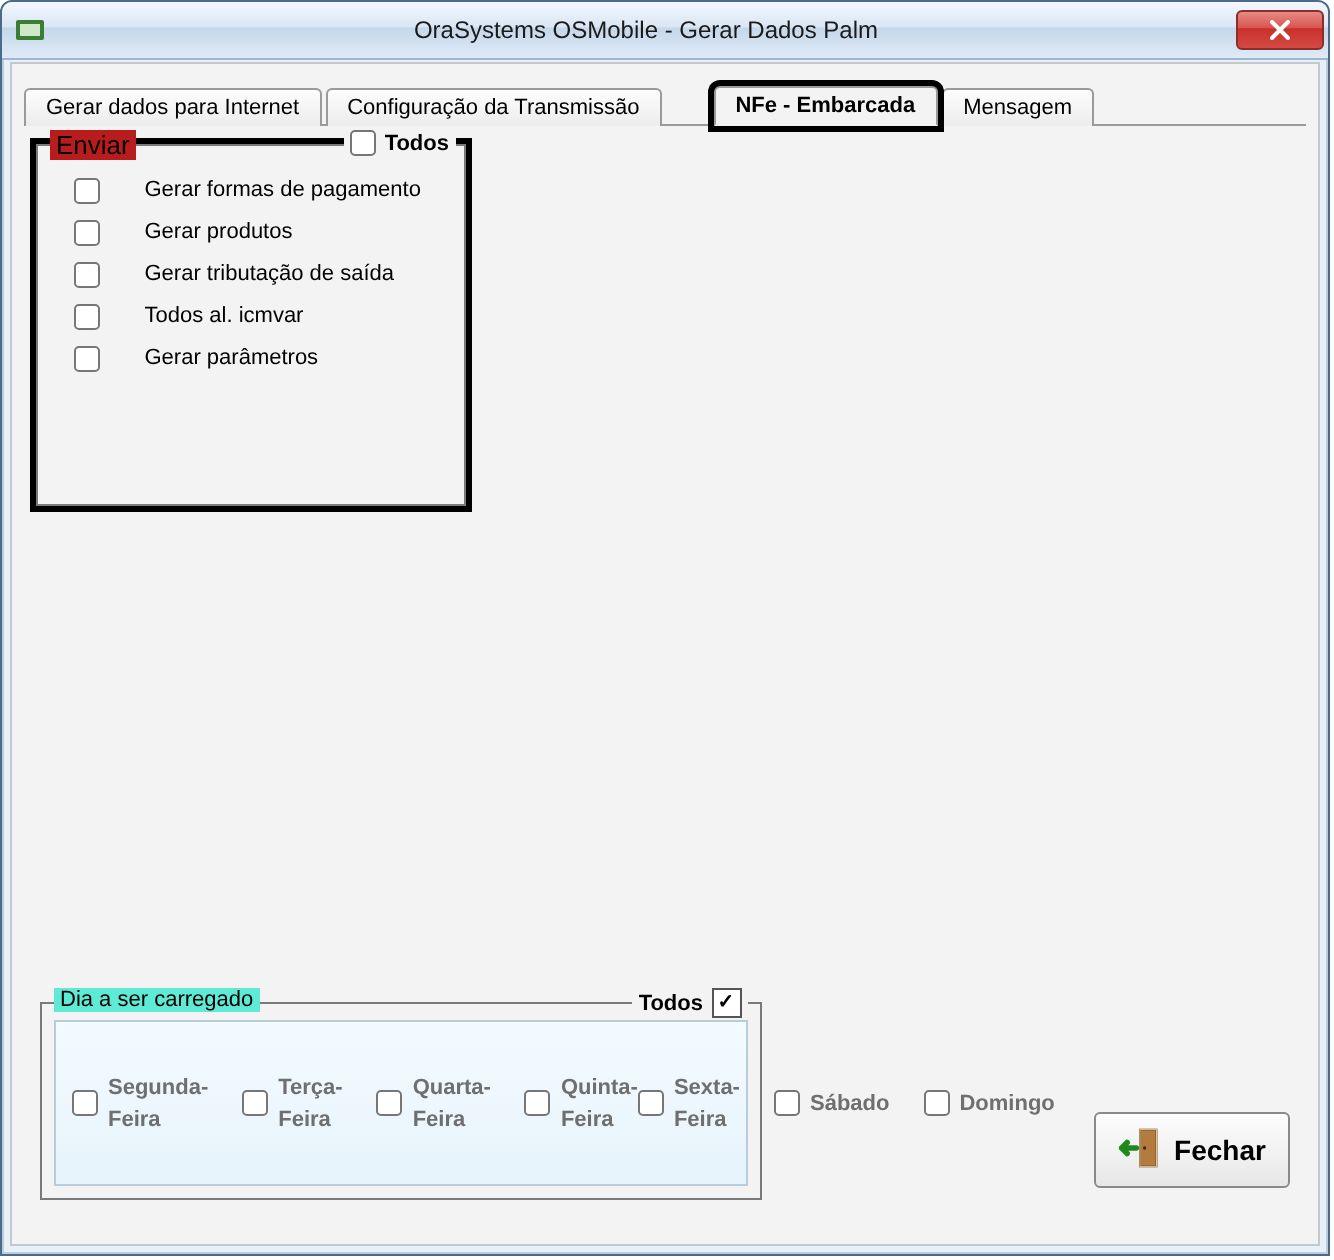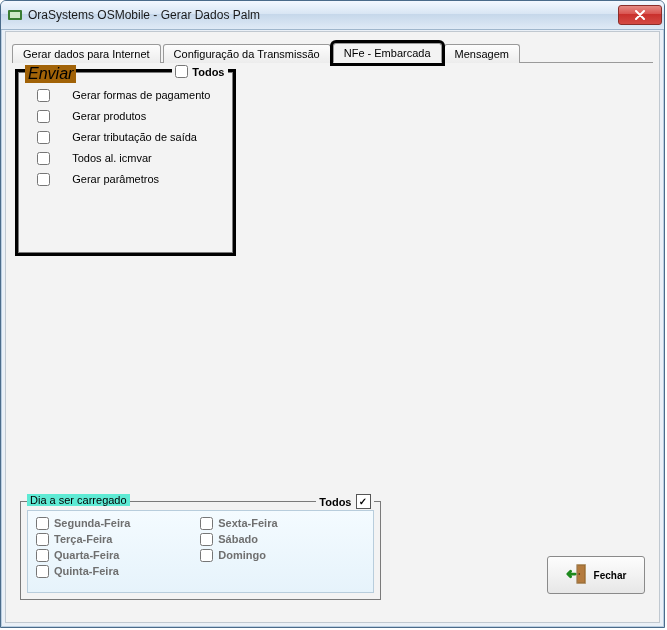--- a/index.html
+++ b/index.html
@@ -26,20 +26,21 @@
   }
   .titlebar {
     height: 28px;
     background: linear-gradient(#f3f8ff, #d9e6f4 45%, #c5d7ea 46%, #dfeaf6);
     border-top-left-radius: 5px;
     border-top-right-radius: 5px;
     display: flex;
     align-items: center;
     padding: 0 2px 0 6px;
     border-bottom: 1px solid #9fb6cc;
+    text-align: center;
   }
   .titlebar .appicon {
     width: 16px; height:16px; margin-right: 5px;
   }
   .titlebar .title {
     flex: 1;
     font-size: 12px;
     color: #1a1a1a;
   }
   .closebtn {
@@ -76,46 +77,46 @@
     border-bottom: none;
     border-top-left-radius: 3px;
     border-top-right-radius: 3px;
     margin-right: 2px;
     position: relative;
     top: 1px;
     cursor: default;
   }
   .tab.active {
     background: #f3f3f3;
-    font-weight: normal;
+    font-weight: bold;
     border-bottom: 1px solid #f3f3f3;
     top: 1px;
+    margin-left: 24px;
   }
   
   .black-outline-tab {
     box-shadow: 0 0 0 3px #000;
     z-index: 2;
   }
 
   
   .group-enviar {
     position: absolute;
     top: 40px; left: 10px;
     width: 196px;
     height: 168px;
     border: 1px solid #7a7a7a;
     box-shadow: 0 0 0 3px #000; 
   }
   .group-enviar .legend {
     position:absolute;
     top:-8px; left:6px;
-    background:#a16207;
+    background:#b91c1c;
     padding:0 3px;
-    font-size:16px;
-    font-style:italic;
+    font-size:13px;
   }
   .group-enviar .legend-right {
     position:absolute;
     top:-8px; right:4px;
     background:#f3f3f3;
     padding:0 3px;
     display:flex; align-items:center; gap:4px;
     font-weight:bold;
   }
   .enviar-items {
@@ -155,21 +156,21 @@
     position:absolute;
     top:8px; left:6px; right:6px; bottom:6px;
     background: linear-gradient(#f4fbff, #e6f3fb);
     border:1px solid #b8cddc;
     display:flex;
     padding:4px 8px;
     box-sizing:border-box;
   }
   .dia-col {
     flex:1;
-    display:flex; flex-direction:column;
+    display:flex; gap:17px;
   }
   .dia-col label {
     display:flex; align-items:center; gap:5px;
     color:#6f6f6f;
     font-weight:bold;
     font-size:11px;
     line-height:16px;
   }
   .dia-col input[type=checkbox]{
     accent-color:#9a9a9a;
@@ -180,21 +181,21 @@
     position:absolute;
     right: 14px;
     bottom: 28px;
     width: 96px;
     height: 36px;
     background: linear-gradient(#fdfdfd, #e7e7e7);
     border:1px solid #8a8a8a;
     border-radius:3px;
     display:flex; align-items:center; justify-content:center;
     gap:6px;
-    font-size:10px; font-weight:bold;
+    font-size:14px; font-weight:bold;
     cursor:default;
   }
 
   
   .chk-checked {
     width:13px; height:13px;
     border:1px solid #555;
     background:#fff;
     display:inline-flex; align-items:center; justify-content:center;
     font-size:10px; line-height:10px;

